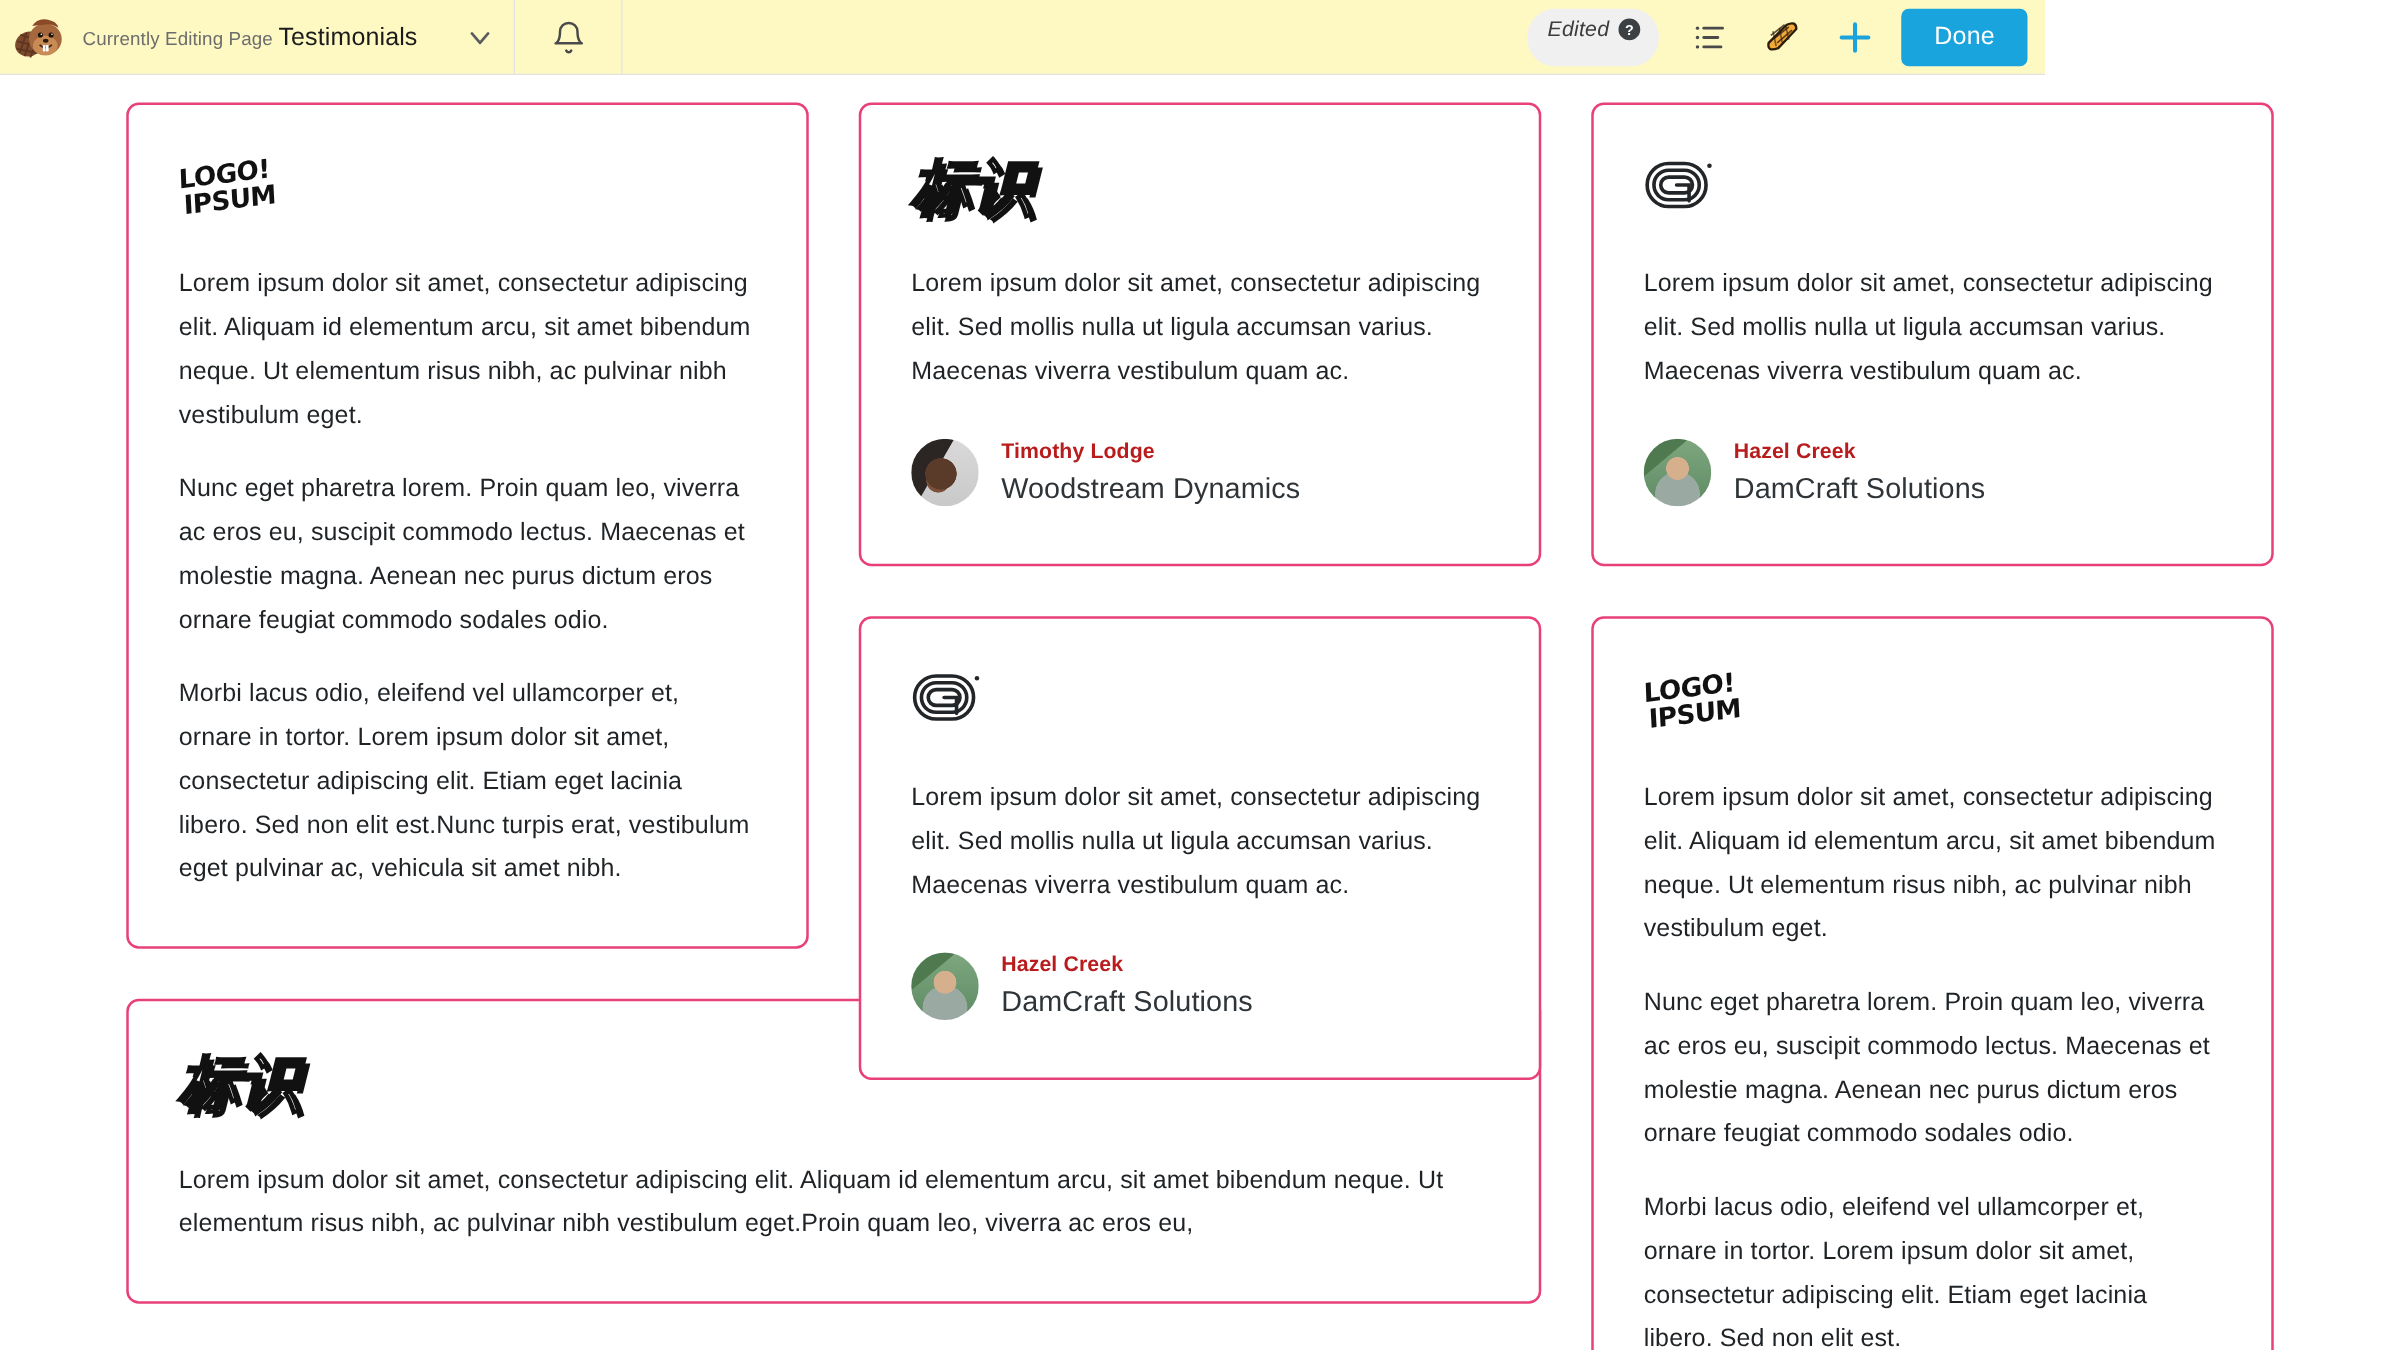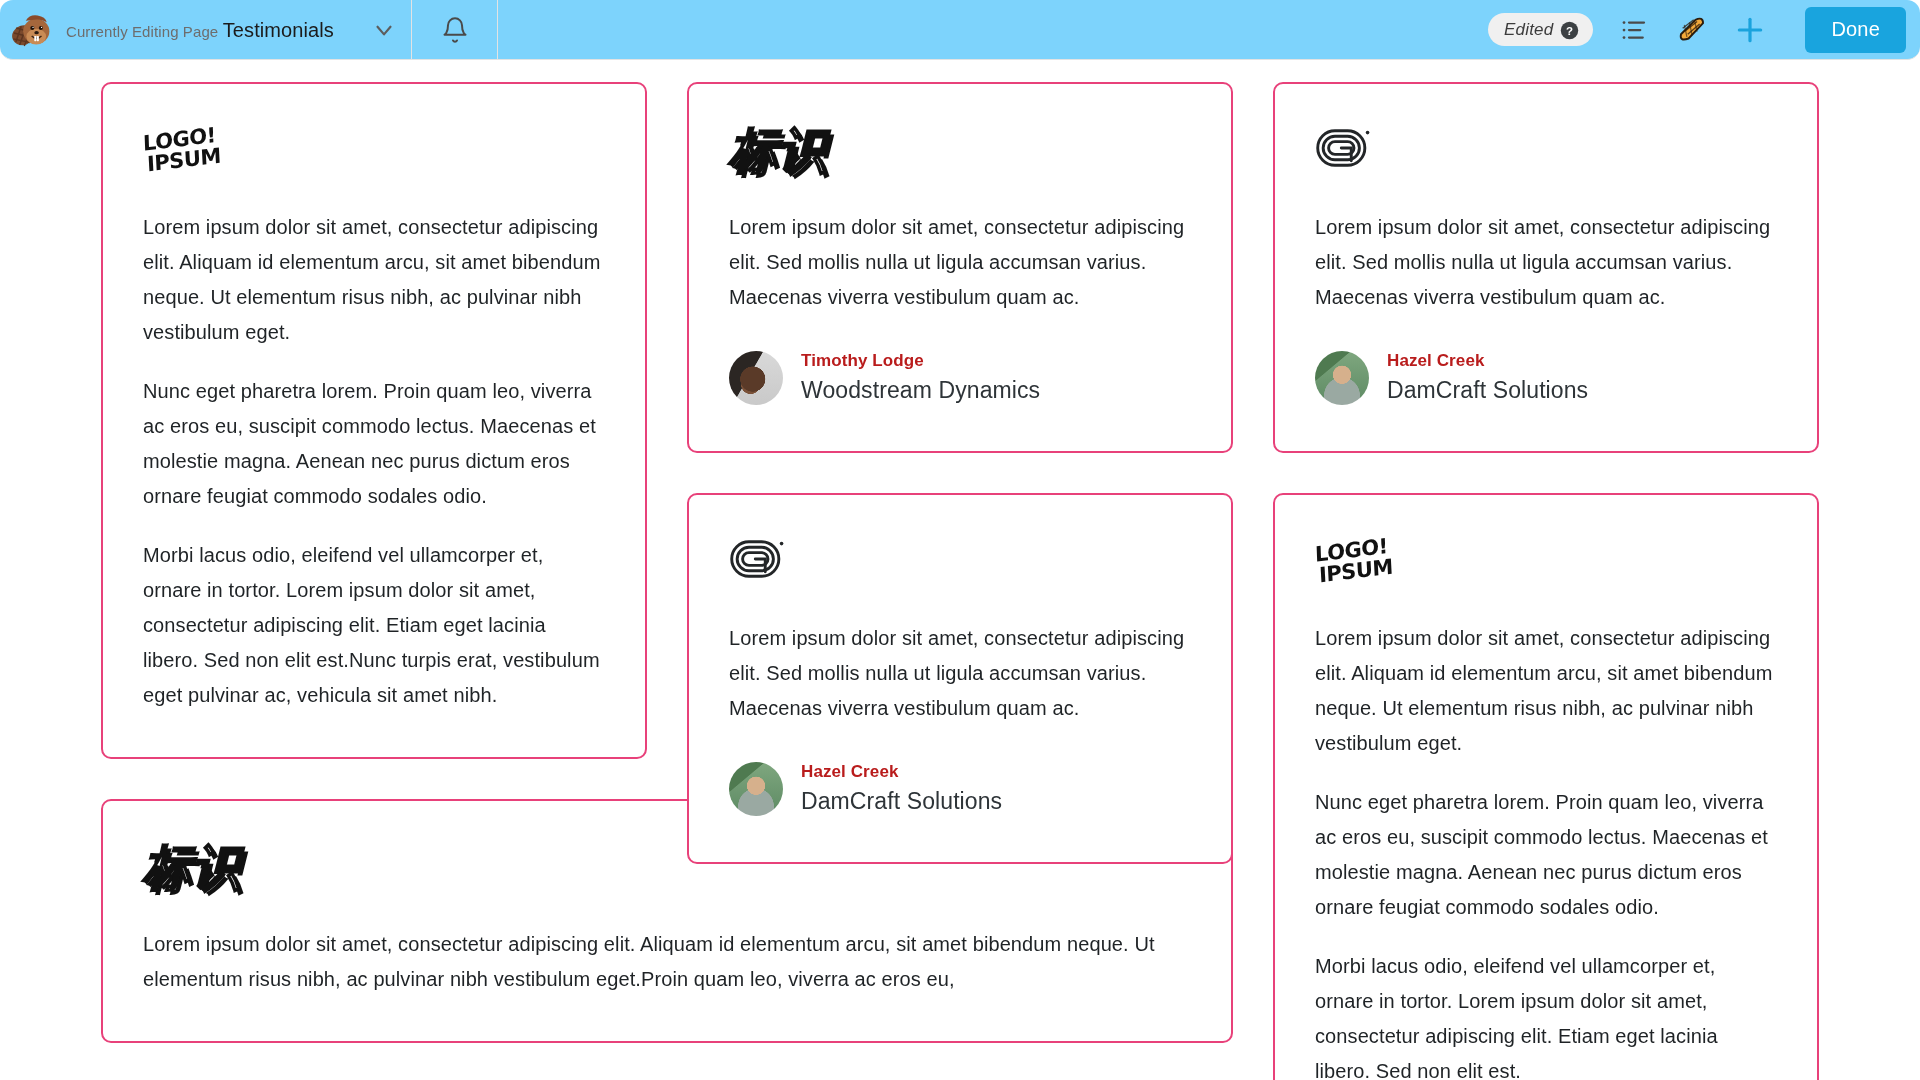--- a/index.html
+++ b/index.html
@@ -9,26 +9,25 @@
     height: 1080px;
     overflow: hidden;
     background: #ffffff;
     font-family: "Liberation Sans", sans-serif;
   }
 
   
   .toolbar {
     position: relative;
     height: 60px;
-    width: 1920px;
-    background: #7dd3fc;
+    width: 1636px;
+    background: #fef9c3;
     border-bottom: 1px solid #e3e3e3;
     display: flex;
     align-items: center;
-    border-radius: 13px;
   }
 
   .page-selector {
     display: flex;
     align-items: center;
     height: 60px;
     padding: 0 14px 0 10px;
     border-right: 1px solid #e3e3e3;
     width: 412px;
     cursor: pointer;
@@ -70,21 +69,21 @@
     padding-right: 14px;
     gap: 4px;
   }
 
   .edited-badge {
     display: flex;
     align-items: center;
     gap: 7px;
     background: #f0f0f0;
     border-radius: 22px;
-    padding: 7px 14px 6px 16px;
+    padding: 7px 14px 19px 16px;
     margin-right: 10px;
     cursor: pointer;
   }
   .edited-label {
     font-style: italic;
     font-size: 17px;
     color: #3c3c3c;
     letter-spacing: .2px;
   }
   .help-icon { width: 19px; height: 19px; flex: none; }
@@ -107,21 +106,21 @@
   .done-button {
     background: #19a4de;
     color: #ffffff;
     border: none;
     border-radius: 6px;
     height: 46px;
     padding: 0 26px;
     font-size: 20px;
     font-family: "Liberation Sans", sans-serif;
     cursor: pointer;
-    margin-left: 24px;
+    margin-left: 6px;
     letter-spacing: .2px;
   }
 
   
   .canvas {
     width: 1920px;
     height: 1020px;
     overflow: hidden;
     background: #ffffff;
     padding: 22px 0 0 0;

